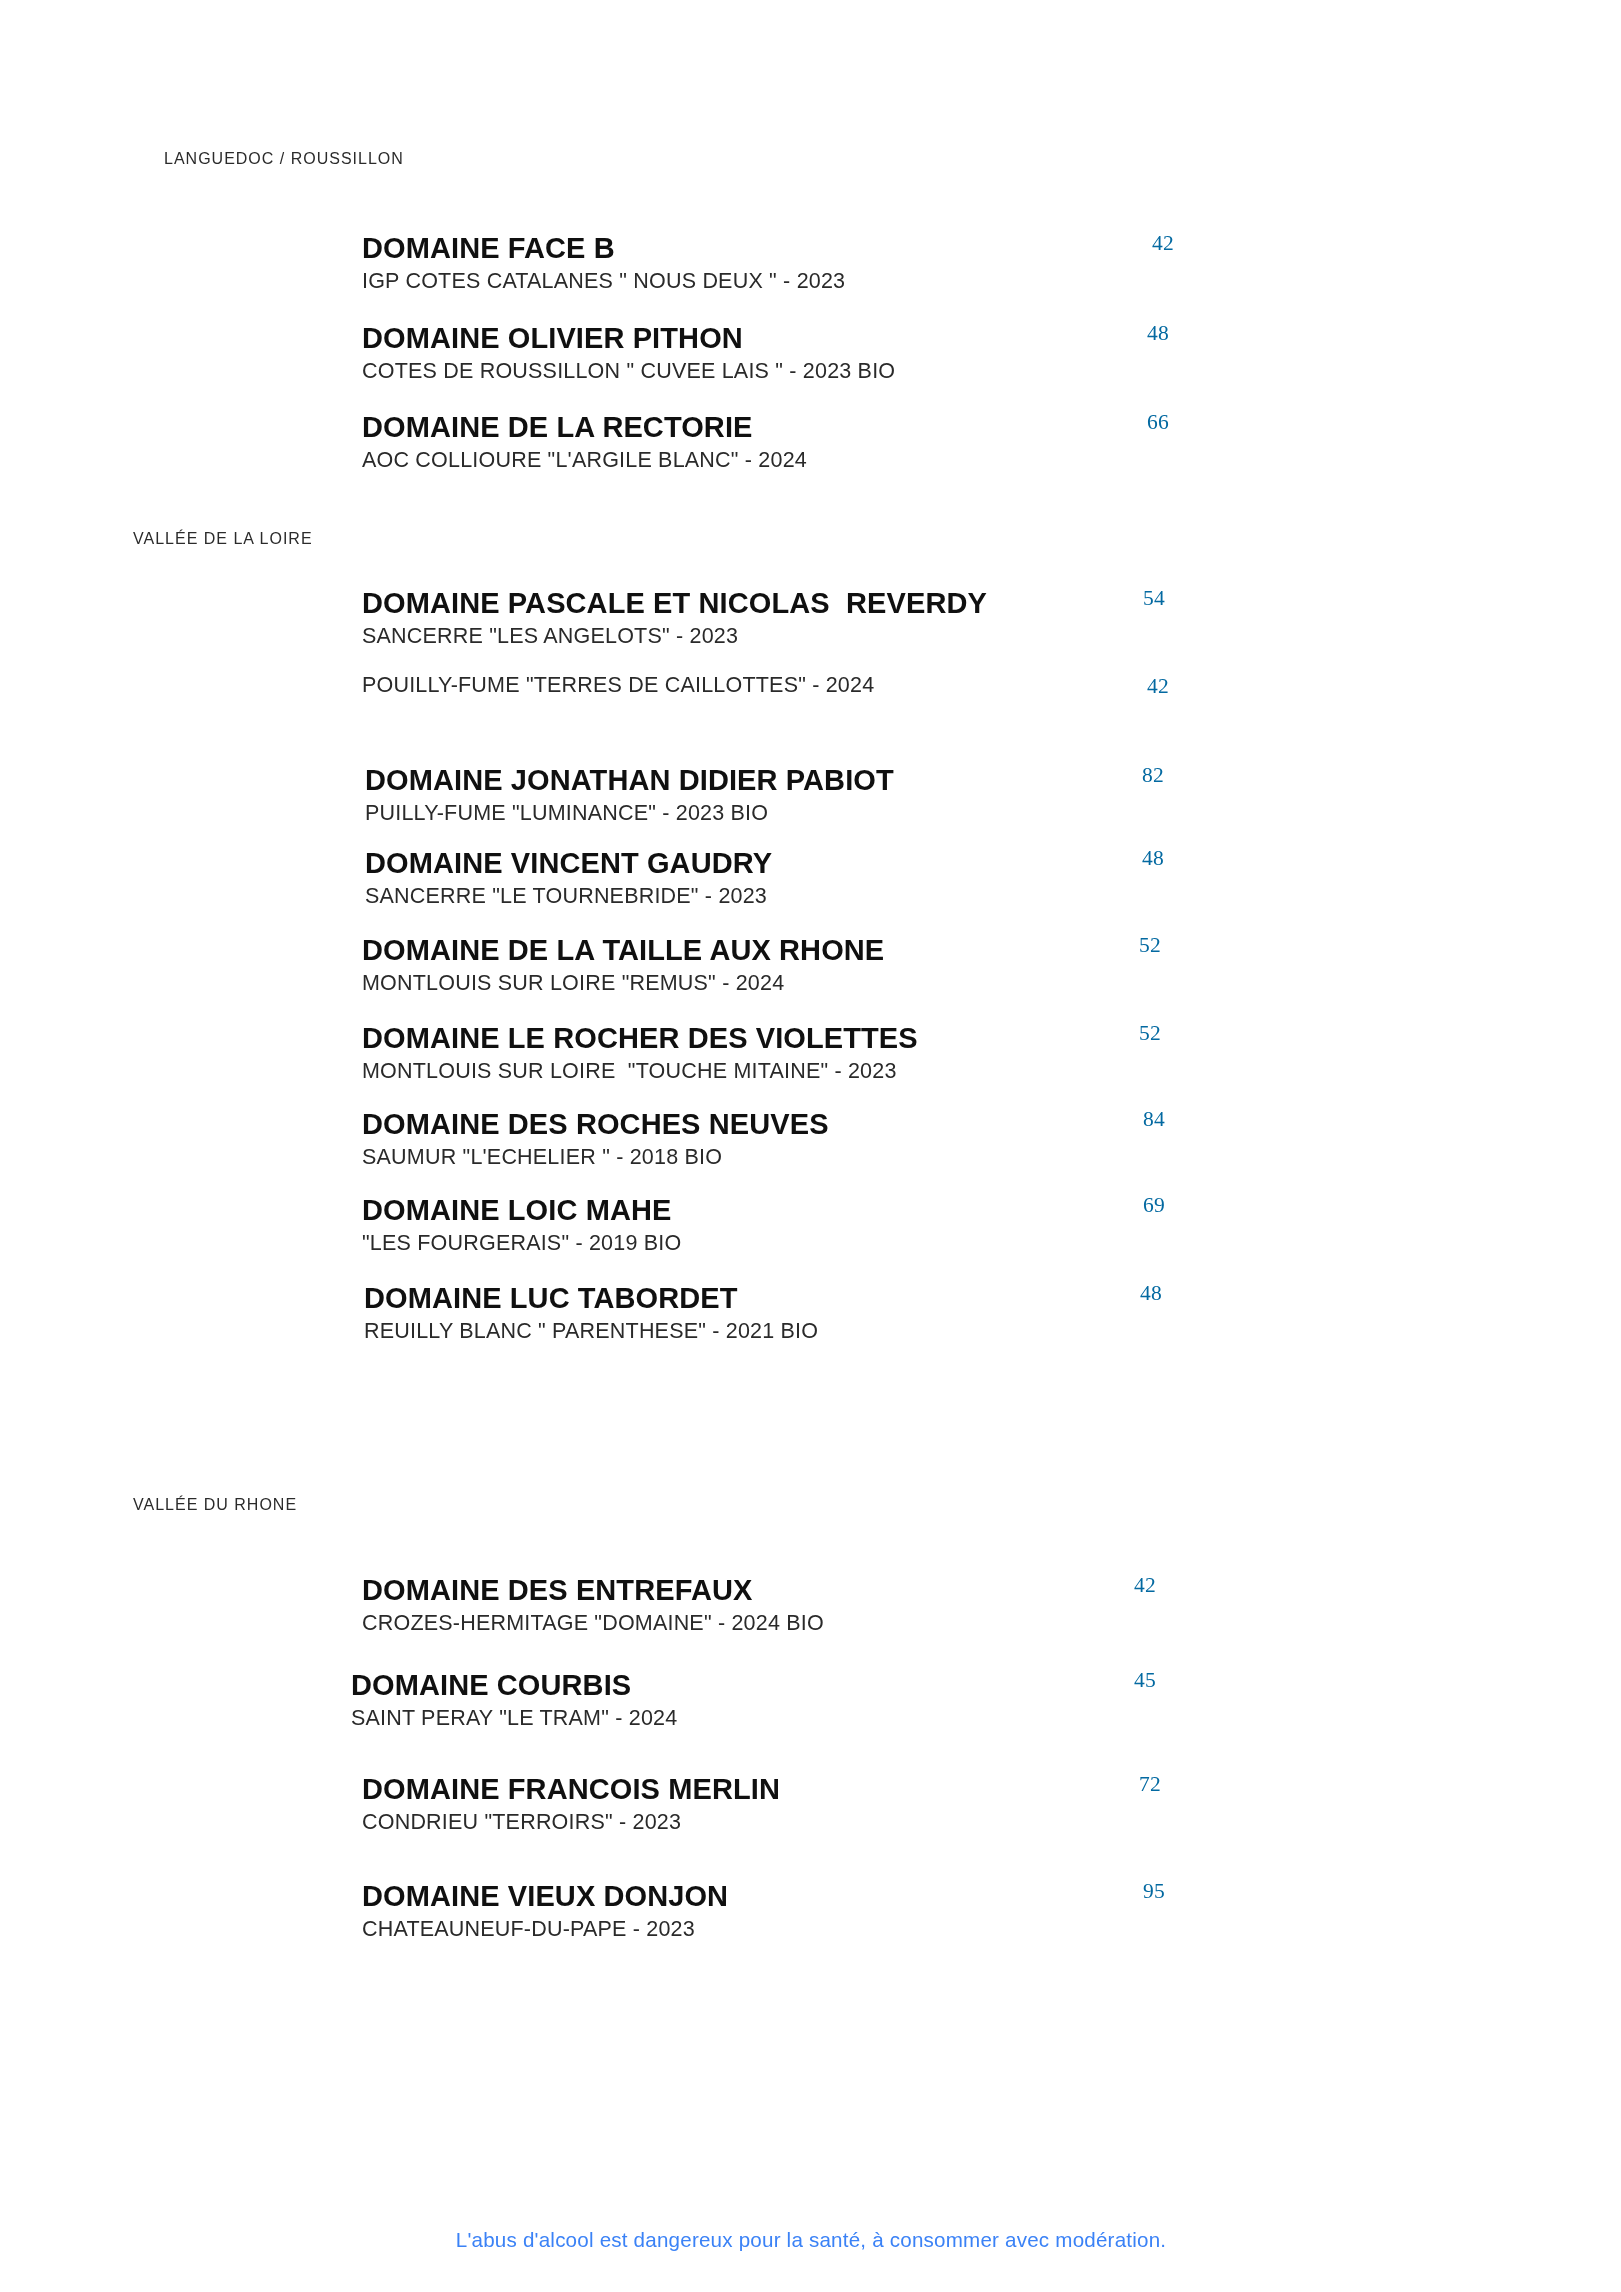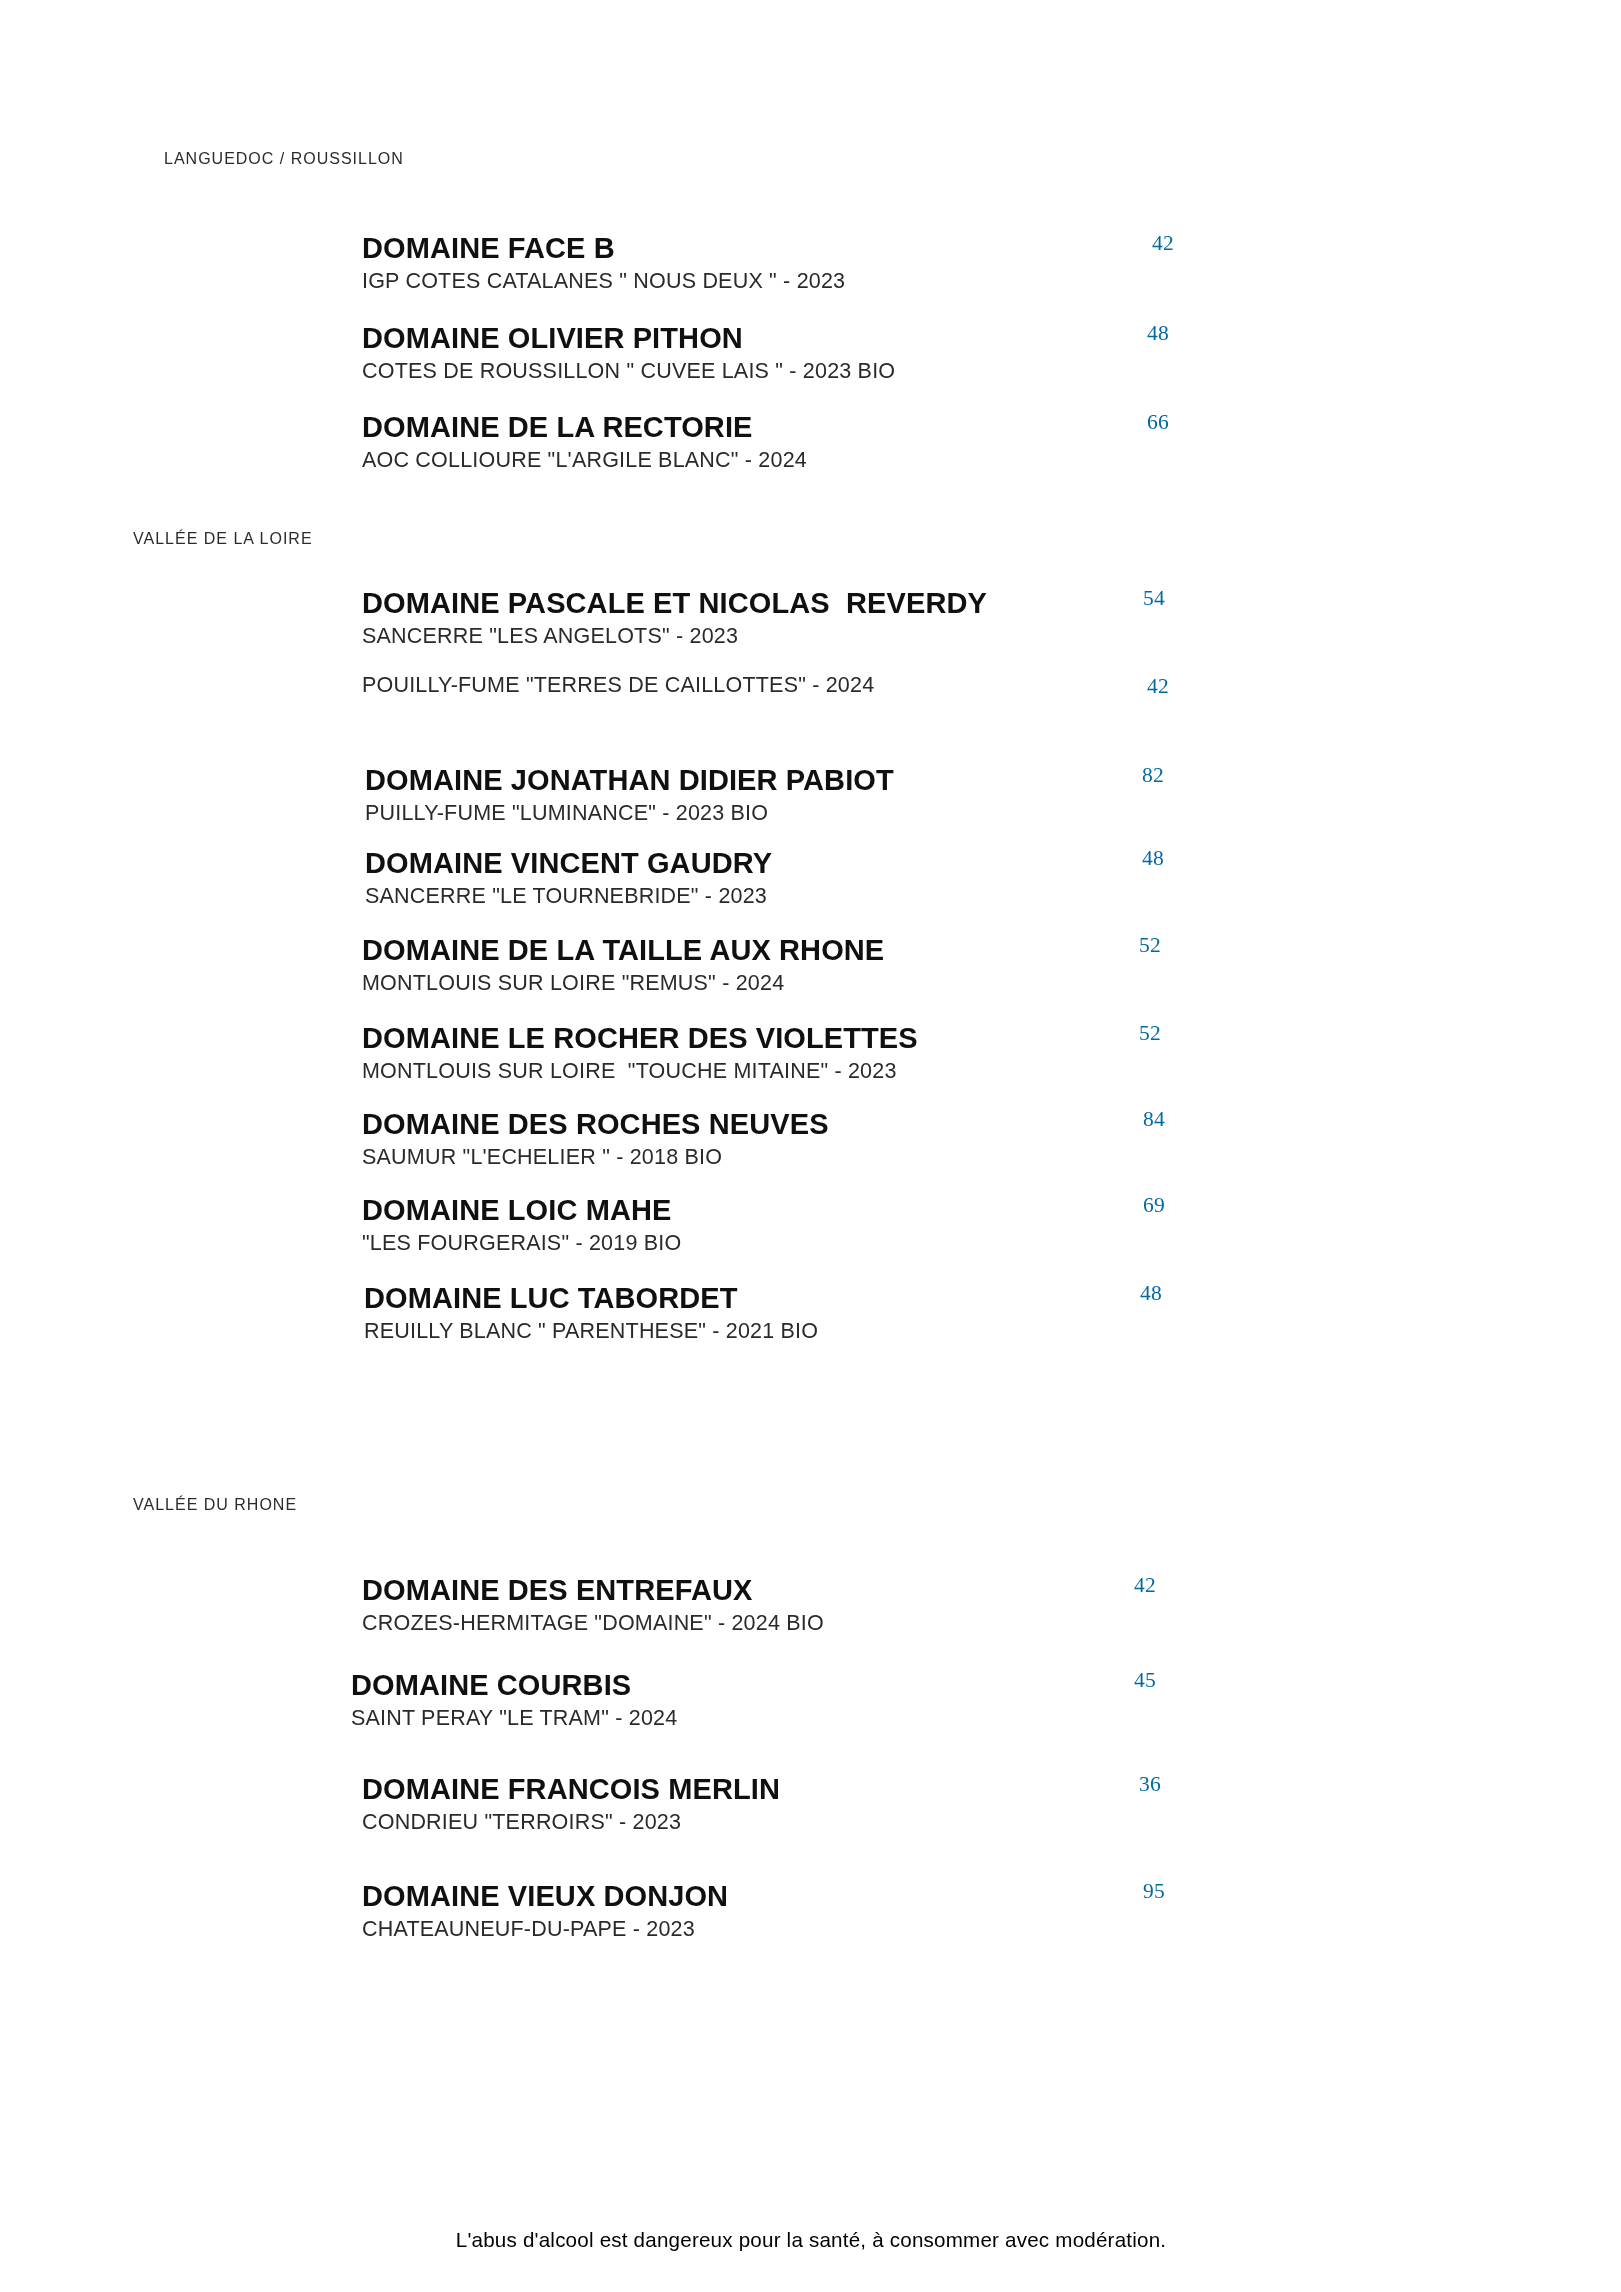--- a/index.html
+++ b/index.html
@@ -69,21 +69,21 @@
 
   
   .footer {
     position: absolute;
     left: 0;
     right: 0;
     text-align: center;
     font-size: 20.6px;
     font-weight: 400;
     letter-spacing: 0.2px;
-    color: #000000;
+    color: #3b82f6;
     white-space: pre;
   }
 </style>
 </head>
 <body>
 
 <div class="page">
 
   <div class="footer" style="top: 2228px;">L'abus d'alcool est dangereux pour la santé, à consommer avec modération.</div>
 <div class="section-title" style="position: absolute; left: 164px; top: 150px;">LANGUEDOC / ROUSSILLON</div>
@@ -184,21 +184,21 @@
         <span class="entry-name">DOMAINE COURBIS</span>
         <span class="entry-desc">SAINT PERAY "LE TRAM" - 2024</span>
       </div>
       <div class="entry-price" style="left: 783px;">45</div>
     </div>
     <div class="entry" style="position: absolute; left: 362px; top: 1770px; right: 0px;">
       <div class="entry-text">
         <span class="entry-name">DOMAINE FRANCOIS MERLIN</span>
         <span class="entry-desc">CONDRIEU "TERROIRS" - 2023</span>
       </div>
-      <div class="entry-price" style="left: 777px;">36</div>
+      <div class="entry-price" style="left: 777px;">72</div>
     </div>
     <div class="entry" style="position: absolute; left: 362px; top: 1877px; right: 0px;">
       <div class="entry-text">
         <span class="entry-name">DOMAINE VIEUX DONJON</span>
         <span class="entry-desc">CHATEAUNEUF-DU-PAPE - 2023</span>
       </div>
       <div class="entry-price" style="left: 781px;">95</div>
     </div>
   </div>
 

